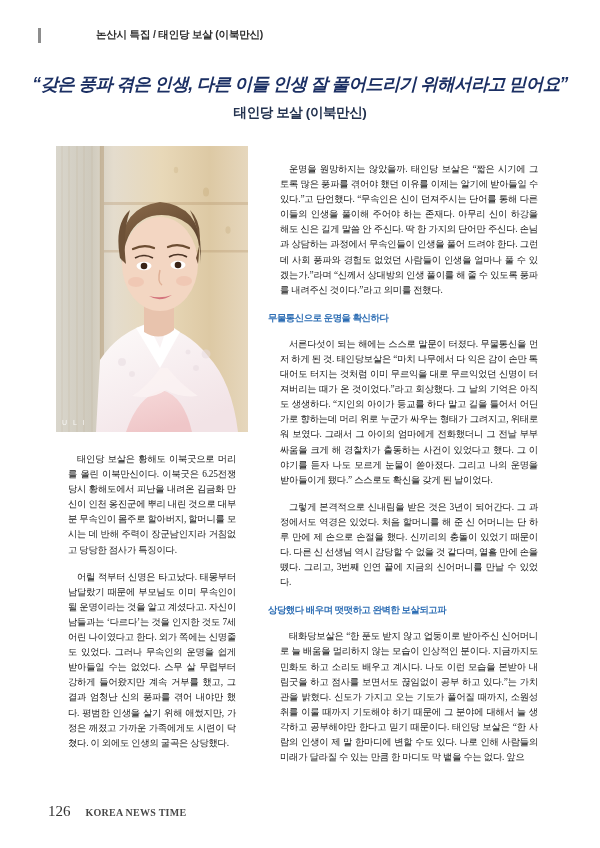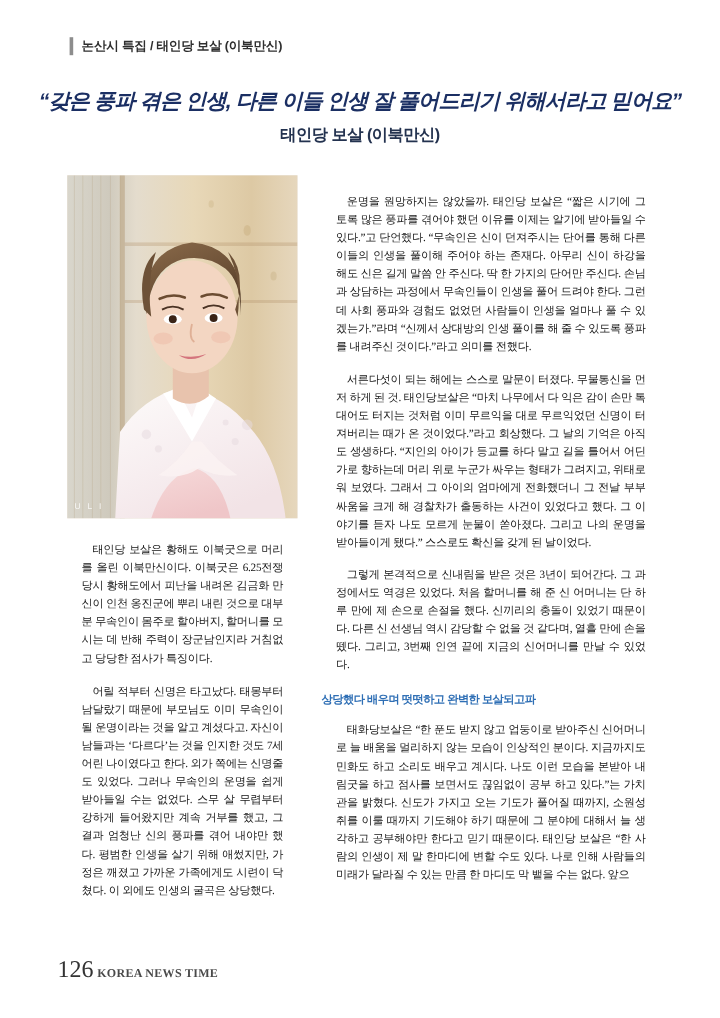--- a/index.html
+++ b/index.html
@@ -19,26 +19,27 @@
     position: relative;
     width: 600px;
     height: 848px;
     background: #ffffff;
     box-sizing: border-box;
   }
 
   
   .kicker-wrap {
     position: absolute;
-    left: 58px;
+    left: 38px;
     top: 28px;
     width: 504px;
     display: flex;
-    align-items: flex-end;
+    align-items: flex-start;
     height: 18px;
+    gap: 48px;
   }
   .kicker-bar {
     width: 3px;
     height: 15px;
     background: #8d8d8d;
     margin-right: 7px;
     flex: 0 0 auto;
   }
   .kicker-text {
     font-family: "Liberation Sans", "DejaVu Sans", sans-serif;
@@ -142,24 +143,24 @@
   
   .footer {
     position: absolute;
     left: 48px;
     bottom: 28px;
     display: flex;
     align-items: baseline;
   }
   .folio {
     font-family: "Liberation Serif", "DejaVu Serif", serif;
-    font-size: 20px;
+    font-size: 15px;
     font-weight: 400;
     color: #333333;
-    margin-right: 3px;
+    margin-right: 15px;
   }
   .pub {
     font-family: Liberation Serif, serif;
     font-size: 10px;
     font-weight: 700;
     letter-spacing: 0.25px;
     color: #4a4a4a;
   }
 </style>
 </head>
@@ -263,20 +264,21 @@
     <div class="photo-watermark">U L I</div>
   </div>
 
   <div class="col col-left">
     <p>태인당 보살은 황해도 이북굿으로 머리를 올린 이북만신이다. 이북굿은 6.25전쟁 당시 황해도에서 피난을 내려온 김금화 만신이 인천 옹진군에 뿌리 내린 것으로 대부분 무속인이 몸주로 할아버지, 할머니를 모시는 데 반해 주력이 장군남인지라 거침없고 당당한 점사가 특징이다.</p>
     <p>어릴 적부터 신명은 타고났다. 태몽부터 남달랐기 때문에 부모님도 이미 무속인이 될 운명이라는 것을 알고 계셨다고. 자신이 남들과는 ‘다르다’는 것을 인지한 것도 7세 어린 나이였다고 한다. 외가 쪽에는 신명줄도 있었다. 그러나 무속인의 운명을 쉽게 받아들일 수는 없었다. 스무 살 무렵부터 강하게 들어왔지만 계속 거부를 했고, 그 결과 엄청난 신의 풍파를 겪어 내야만 했다. 평범한 인생을 살기 위해 애썼지만, 가정은 깨졌고 가까운 가족에게도 시련이 닥쳤다. 이 외에도 인생의 굴곡은 상당했다.</p>
   </div>
 
   <div class="col col-right">
     <p>운명을 원망하지는 않았을까. 태인당 보살은 “짧은 시기에 그토록 많은 풍파를 겪어야 했던 이유를 이제는 알기에 받아들일 수 있다.”고 단언했다. “무속인은 신이 던져주시는 단어를 통해 다른 이들의 인생을 풀이해 주어야 하는 존재다. 아무리 신이 하강을 해도 신은 길게 말씀 안 주신다. 딱 한 가지의 단어만 주신다. 손님과 상담하는 과정에서 무속인들이 인생을 풀어 드려야 한다. 그런데 사회 풍파와 경험도 없었던 사람들이 인생을 얼마나 풀 수 있겠는가.”라며 “신께서 상대방의 인생 풀이를 해 줄 수 있도록 풍파를 내려주신 것이다.”라고 의미를 전했다.</p>
+    <div class="sub-blue">무물통신으로 운명을 확신하다</div>
     <p>서른다섯이 되는 해에는 스스로 말문이 터졌다. 무물통신을 먼저 하게 된 것. 태인당보살은 “마치 나무에서 다 익은 감이 손만 톡 대어도 터지는 것처럼 이미 무르익을 대로 무르익었던 신명이 터져버리는 때가 온 것이었다.”라고 회상했다. 그 날의 기억은 아직도 생생하다. “지인의 아이가 등교를 하다 말고 길을 틀어서 어딘가로 향하는데 머리 위로 누군가 싸우는 형태가 그려지고, 위태로워 보였다. 그래서 그 아이의 엄마에게 전화했더니 그 전날 부부싸움을 크게 해 경찰차가 출동하는 사건이 있었다고 했다. 그 이야기를 듣자 나도 모르게 눈물이 쏟아졌다. 그리고 나의 운명을 받아들이게 됐다.” 스스로도 확신을 갖게 된 날이었다.</p>
     <p>그렇게 본격적으로 신내림을 받은 것은 3년이 되어간다. 그 과정에서도 역경은 있었다. 처음 할머니를 해 준 신 어머니는 단 하루 만에 제 손으로 손절을 했다. 신끼리의 충돌이 있었기 때문이다. 다른 신 선생님 역시 감당할 수 없을 것 같다며, 열흘 만에 손을 뗐다. 그리고, 3번째 인연 끝에 지금의 신어머니를 만날 수 있었다.</p>
     <div class="sub-blue">상당했다 배우며 떳떳하고 완벽한 보살되고파</div>
     <p>태화당보살은 “한 푼도 받지 않고 업둥이로 받아주신 신어머니로 늘 배움을 멀리하지 않는 모습이 인상적인 분이다. 지금까지도 민화도 하고 소리도 배우고 계시다. 나도 이런 모습을 본받아 내림굿을 하고 점사를 보면서도 끊임없이 공부 하고 있다.”는 가치관을 밝혔다. 신도가 가지고 오는 기도가 풀어질 때까지, 소원성취를 이룰 때까지 기도해야 하기 때문에 그 분야에 대해서 늘 생각하고 공부해야만 한다고 믿기 때문이다. 태인당 보살은 “한 사람의 인생이 제 말 한마디에 변할 수도 있다. 나로 인해 사람들의 미래가 달라질 수 있는 만큼 한 마디도 막 뱉을 수는 없다. 앞으</p>
   </div>
 
   <div class="footer">
     <div class="folio">126</div>
     <div class="pub">KOREA NEWS TIME</div>
   </div>

